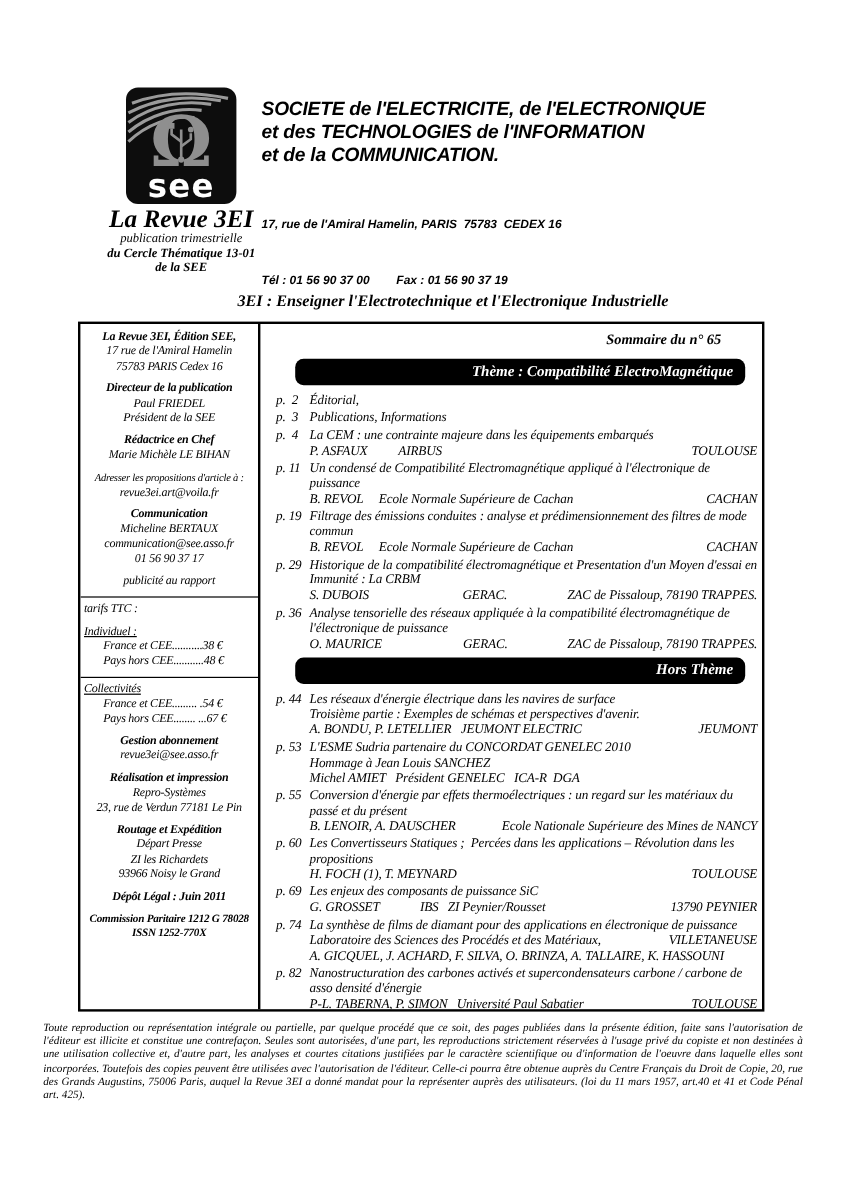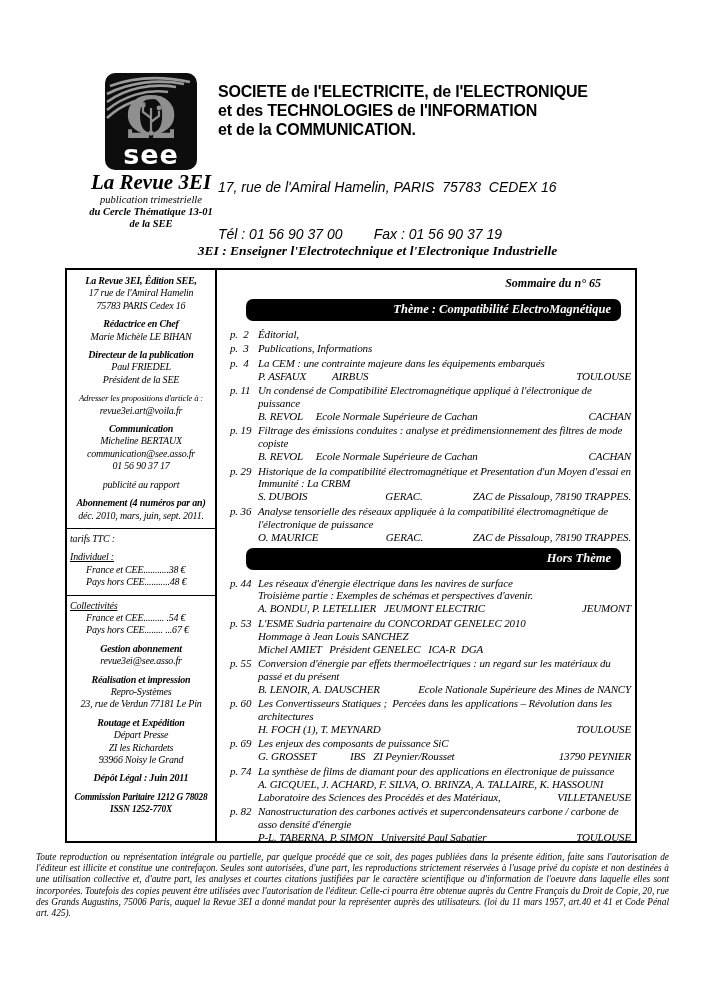--- a/index.html
+++ b/index.html
@@ -7,24 +7,24 @@
           color:#000; overflow:hidden; margin:0 auto;
           font-family:"Liberation Serif", serif; }
 
   
   .logo-wrap { position:absolute; left:104px; top:72px; width:94px; height:99px; }
   .revue { position:absolute; left:55px; top:171px; width:192px; text-align:center; }
   .revue-title { font-size:21px; font-weight:bold; font-style:italic; line-height:23px; }
   .revue-sub { font-size:10.5px; font-style:italic; line-height:12px; }
   .bi { font-weight:bold; }
   .sans { font-family:"Liberation Sans", sans-serif; }
-  .soc  { position:absolute; left:218px; top:82px;  font-weight:bold; 
+  .soc  { position:absolute; left:218px; top:82px;  font-weight:bold; font-style:italic;
           font-size:16px; line-height:19px; letter-spacing:-0.2px; }
-  .addr { position:absolute; left:218px; top:149px; font-weight:normal; font-style:italic;
-          font-size:14px; line-height:15.5px; white-space:pre; }
+  .addr { position:absolute; left:218px; top:149px; font-weight:bold; font-style:italic;
+          font-size:10px; line-height:15.5px; white-space:pre; }
   .assoc{ position:absolute; left:223px; top:207px; font-style:italic;
           font-size:9.5px; line-height:11.5px; color:#222; }
   .subtitle { position:absolute; top:243px; left:0; width:100%; box-sizing:border-box;
           padding-left:54px; text-align:center; font-weight:bold; font-style:italic;
           font-size:13.5px; }
 
   
   .main-box { position:absolute; left:65px; top:268px; width:572px; height:575px;
           border:2px solid #000; box-sizing:border-box; display:flex; background:#fff; }
   .sidebar { width:150px; flex:none; border-right:2px solid #000; box-sizing:border-box;
@@ -110,44 +110,40 @@
   <div class="subtitle">3EI : Enseigner l'Electrotechnique et l'Electronique Industrielle</div>
 
   <div class="main-box">
     <aside class="sidebar">
         <div class="sb-block">
           <div class="sb-line b">La Revue 3EI, Édition SEE,</div>
           <div class="sb-line ">17 rue de l'Amiral Hamelin</div>
           <div class="sb-line ">75783 PARIS Cedex 16</div>
         </div>
         <div class="sb-block">
-          <div class="sb-line b">Rédactrice en Chef</div>
-          <div class="sb-line ">Marie Michèle LE BIHAN</div>
-        </div>
-        <div class="sb-block">
           <div class="sb-line b">Directeur de la publication</div>
           <div class="sb-line ">Paul FRIEDEL</div>
           <div class="sb-line ">Président de la SEE</div>
+        </div>
+        <div class="sb-block">
+          <div class="sb-line b">Rédactrice en Chef</div>
+          <div class="sb-line ">Marie Michèle LE BIHAN</div>
         </div>
         <div class="sb-block">
           <div class="sb-line sm">Adresser les propositions d'article à :</div>
           <div class="sb-line ">revue3ei.art@voila.fr</div>
         </div>
         <div class="sb-block">
           <div class="sb-line b">Communication</div>
           <div class="sb-line ">Micheline BERTAUX</div>
           <div class="sb-line ">communication@see.asso.fr</div>
           <div class="sb-line ">01 56 90 37 17</div>
         </div>
         <div class="sb-block">
           <div class="sb-line ">publicité au rapport</div>
-        </div>
-        <div class="sb-block">
-          <div class="sb-line b">Abonnement (4 numéros par an)</div>
-          <div class="sb-line ">déc. 2010, mars, juin, sept. 2011.</div>
         </div>
         <div class="sb-hr"></div>
         <div class="sb-block">
           <div class="sb-line left">tarifs TTC :</div>
         </div>
         <div class="sb-block">
           <div class="sb-line left u">Individuel :</div>
           <div class="sb-line ind">France et CEE...........38 €</div>
           <div class="sb-line ind">Pays hors CEE...........48 €</div>
         </div>
@@ -221,21 +217,21 @@
               <div class="row">
                 <span class="l">B. REVOL     Ecole Normale Supérieure de Cachan</span>
                 <span class="r">CACHAN</span>
               </div>
             </div>
           </div>
           <div class="entry">
             <span class="pg">p. 19</span>
             <div class="entry-body">
               <div class="row">
-                <span class="l">Filtrage des émissions conduites : analyse et prédimensionnement des filtres de mode copiste</span>
+                <span class="l">Filtrage des émissions conduites : analyse et prédimensionnement des filtres de mode commun</span>
               </div>
               <div class="row">
                 <span class="l">B. REVOL     Ecole Normale Supérieure de Cachan</span>
                 <span class="r">CACHAN</span>
               </div>
             </div>
           </div>
           <div class="entry">
             <span class="pg">p. 29</span>
             <div class="entry-body">
@@ -301,21 +297,21 @@
               <div class="row">
                 <span class="l">B. LENOIR, A. DAUSCHER</span>
                 <span class="r">Ecole Nationale Supérieure des Mines de NANCY</span>
               </div>
             </div>
           </div>
           <div class="entry">
             <span class="pg">p. 60</span>
             <div class="entry-body">
               <div class="row">
-                <span class="l">Les Convertisseurs Statiques ;  Percées dans les applications – Révolution dans les architectures</span>
+                <span class="l">Les Convertisseurs Statiques ;  Percées dans les applications – Révolution dans les propositions</span>
               </div>
               <div class="row">
                 <span class="l">H. FOCH (1), T. MEYNARD</span>
                 <span class="r">TOULOUSE</span>
               </div>
             </div>
           </div>
           <div class="entry">
             <span class="pg">p. 69</span>
             <div class="entry-body">
@@ -328,26 +324,26 @@
               </div>
             </div>
           </div>
           <div class="entry">
             <span class="pg">p. 74</span>
             <div class="entry-body">
               <div class="row">
                 <span class="l">La synthèse de films de diamant pour des applications en électronique de puissance</span>
               </div>
               <div class="row">
-                <span class="l">A. GICQUEL, J. ACHARD, F. SILVA, O. BRINZA, A. TALLAIRE, K. HASSOUNI</span>
-              </div>
-              <div class="row">
                 <span class="l">Laboratoire des Sciences des Procédés et des Matériaux,</span>
                 <span class="r">VILLETANEUSE</span>
               </div>
+              <div class="row">
+                <span class="l">A. GICQUEL, J. ACHARD, F. SILVA, O. BRINZA, A. TALLAIRE, K. HASSOUNI</span>
+              </div>
             </div>
           </div>
           <div class="entry">
             <span class="pg">p. 82</span>
             <div class="entry-body">
               <div class="row">
                 <span class="l">Nanostructuration des carbones activés et supercondensateurs carbone / carbone de asso densité d'énergie</span>
               </div>
               <div class="row">
                 <span class="l">P-L. TABERNA, P. SIMON   Université Paul Sabatier</span>

